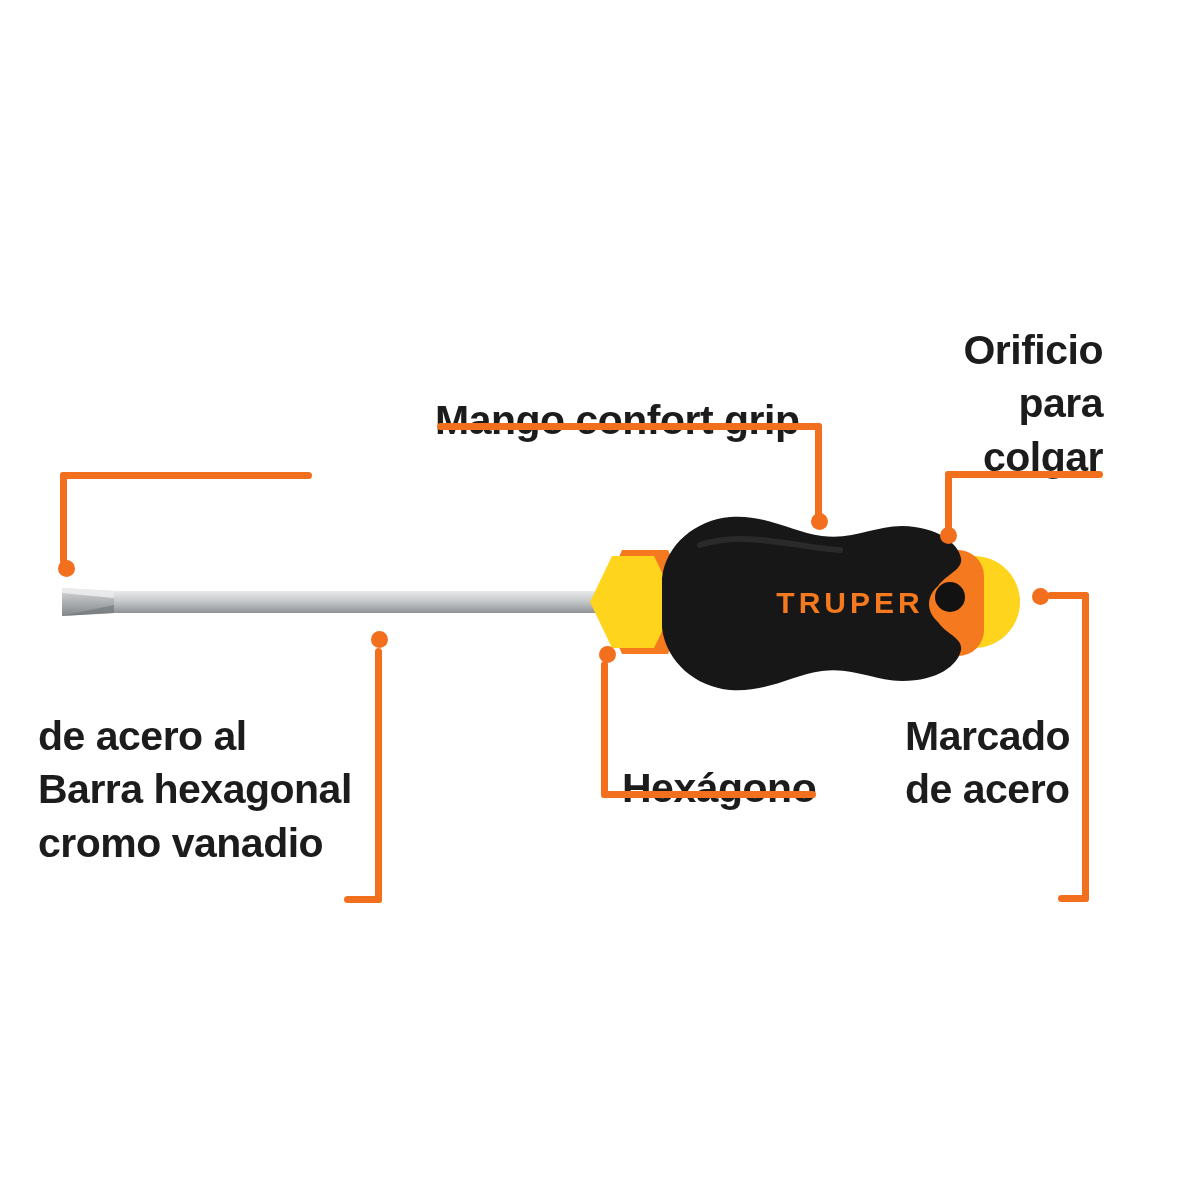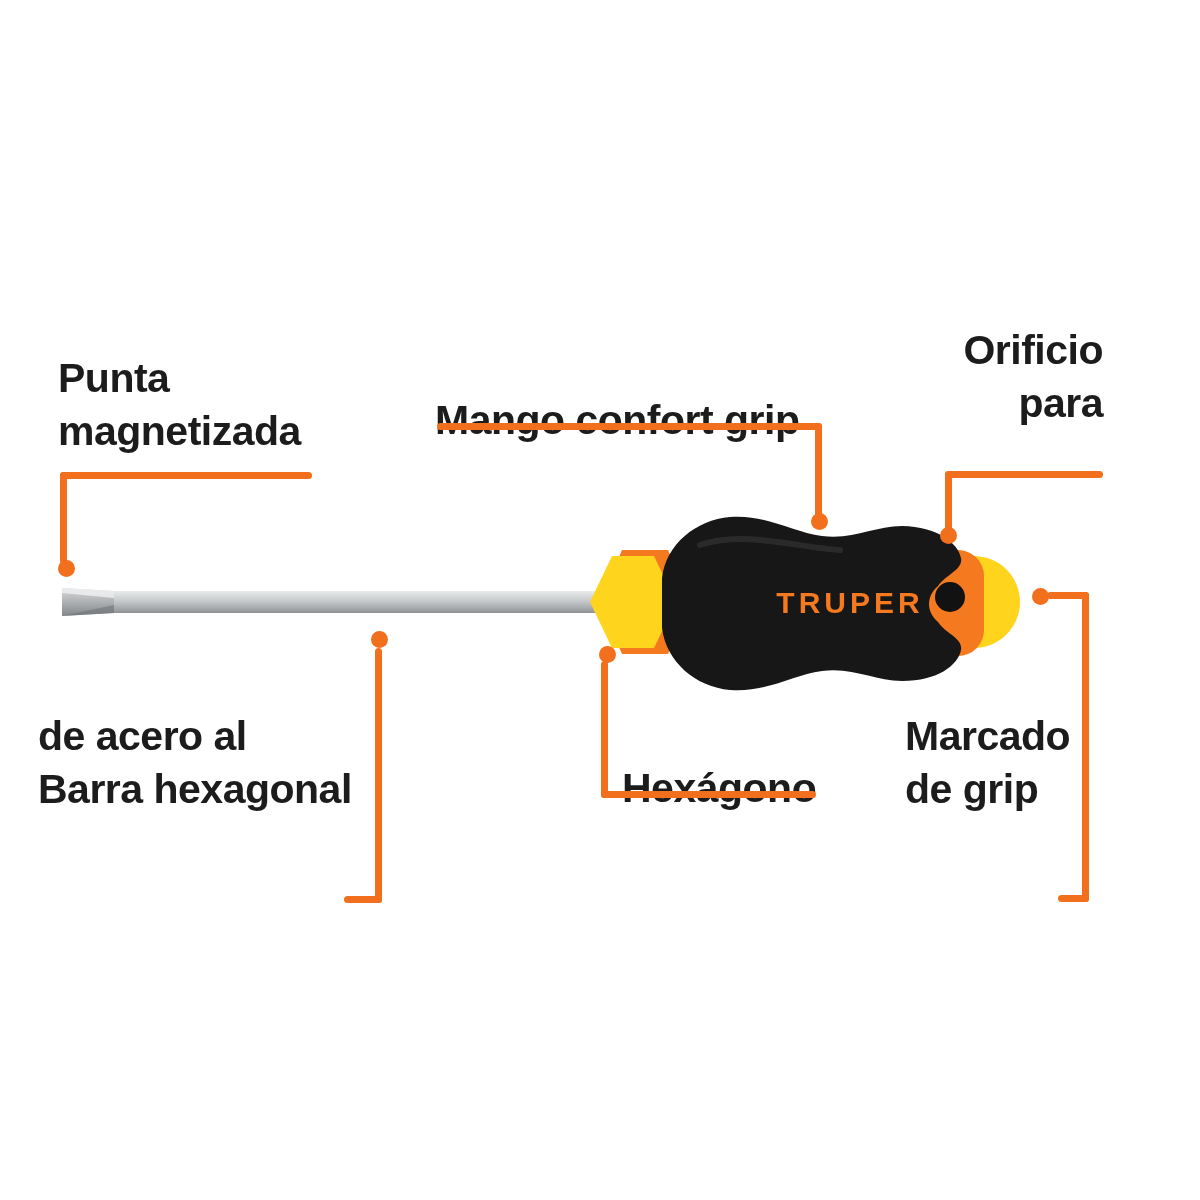--- a/index.html
+++ b/index.html
@@ -66,46 +66,44 @@
            C 696,687 666,662 662,628 Z"></path>
 
       <path d="M 700,545 C 745,530 800,548 840,550" stroke="#3d3d3d" stroke-width="6" fill="none" opacity="0.5" stroke-linecap="round"></path>
 
       <circle cx="950" cy="597" r="15" fill="#121212"></circle>
 
       <text x="850" y="613" text-anchor="middle" font-family="Liberation Sans, sans-serif" font-size="30" font-weight="bold" letter-spacing="4" fill="#F4791F">TRUPER</text>
     </g>
   </svg>
 
-  <div class="label" id="label-punta" style="left:58px;top:352px;">
-    <span class="ln">Punta</span>
-    <span class="ln">magnetizada</span>
-  </div>
 
   <div class="label" id="label-mango" style="left:435px;top:358px;margin-top:36px;">
     <span class="ln">Mango confort grip</span>
   </div>
 
   <div class="label" id="label-orificio" style="left:903px;top:292px;margin-top:32px;">
     <span class="ln">Orificio</span>
     <span class="ln">para</span>
+    <span class="ln">colgar</span>
   </div>
 
   <div class="label" id="label-barra" style="left:38px;top:710px;">
     <span class="ln">de acero al</span>
     <span class="ln">Barra hexagonal</span>
+    <span class="ln">cromo vanadio</span>
   </div>
 
   <div class="label" id="label-hexagono" style="left:622px;top:762px;">
     <span class="ln">Hexágono</span>
   </div>
 
   <div class="label" id="label-marcado" style="left:893px;top:710px;margin-left:12px;">
     <span class="ln">Marcado</span>
-    <span class="ln">de grip</span>
+    <span class="ln">de acero</span>
   </div>
 
   <div class="cl cl-h" style="left:60px;top:472px;width:252px;"></div>
   <div class="cl cl-v" style="left:60px;top:472px;height:92px;"></div>
   <div class="dot" style="left:58px;top:560px;"></div>
 
   <div class="cl cl-h" style="left:437px;top:423px;width:385px;"></div>
   <div class="cl cl-v" style="left:815px;top:423px;height:96px;"></div>
   <div class="dot" style="left:811px;top:513px;"></div>
 

